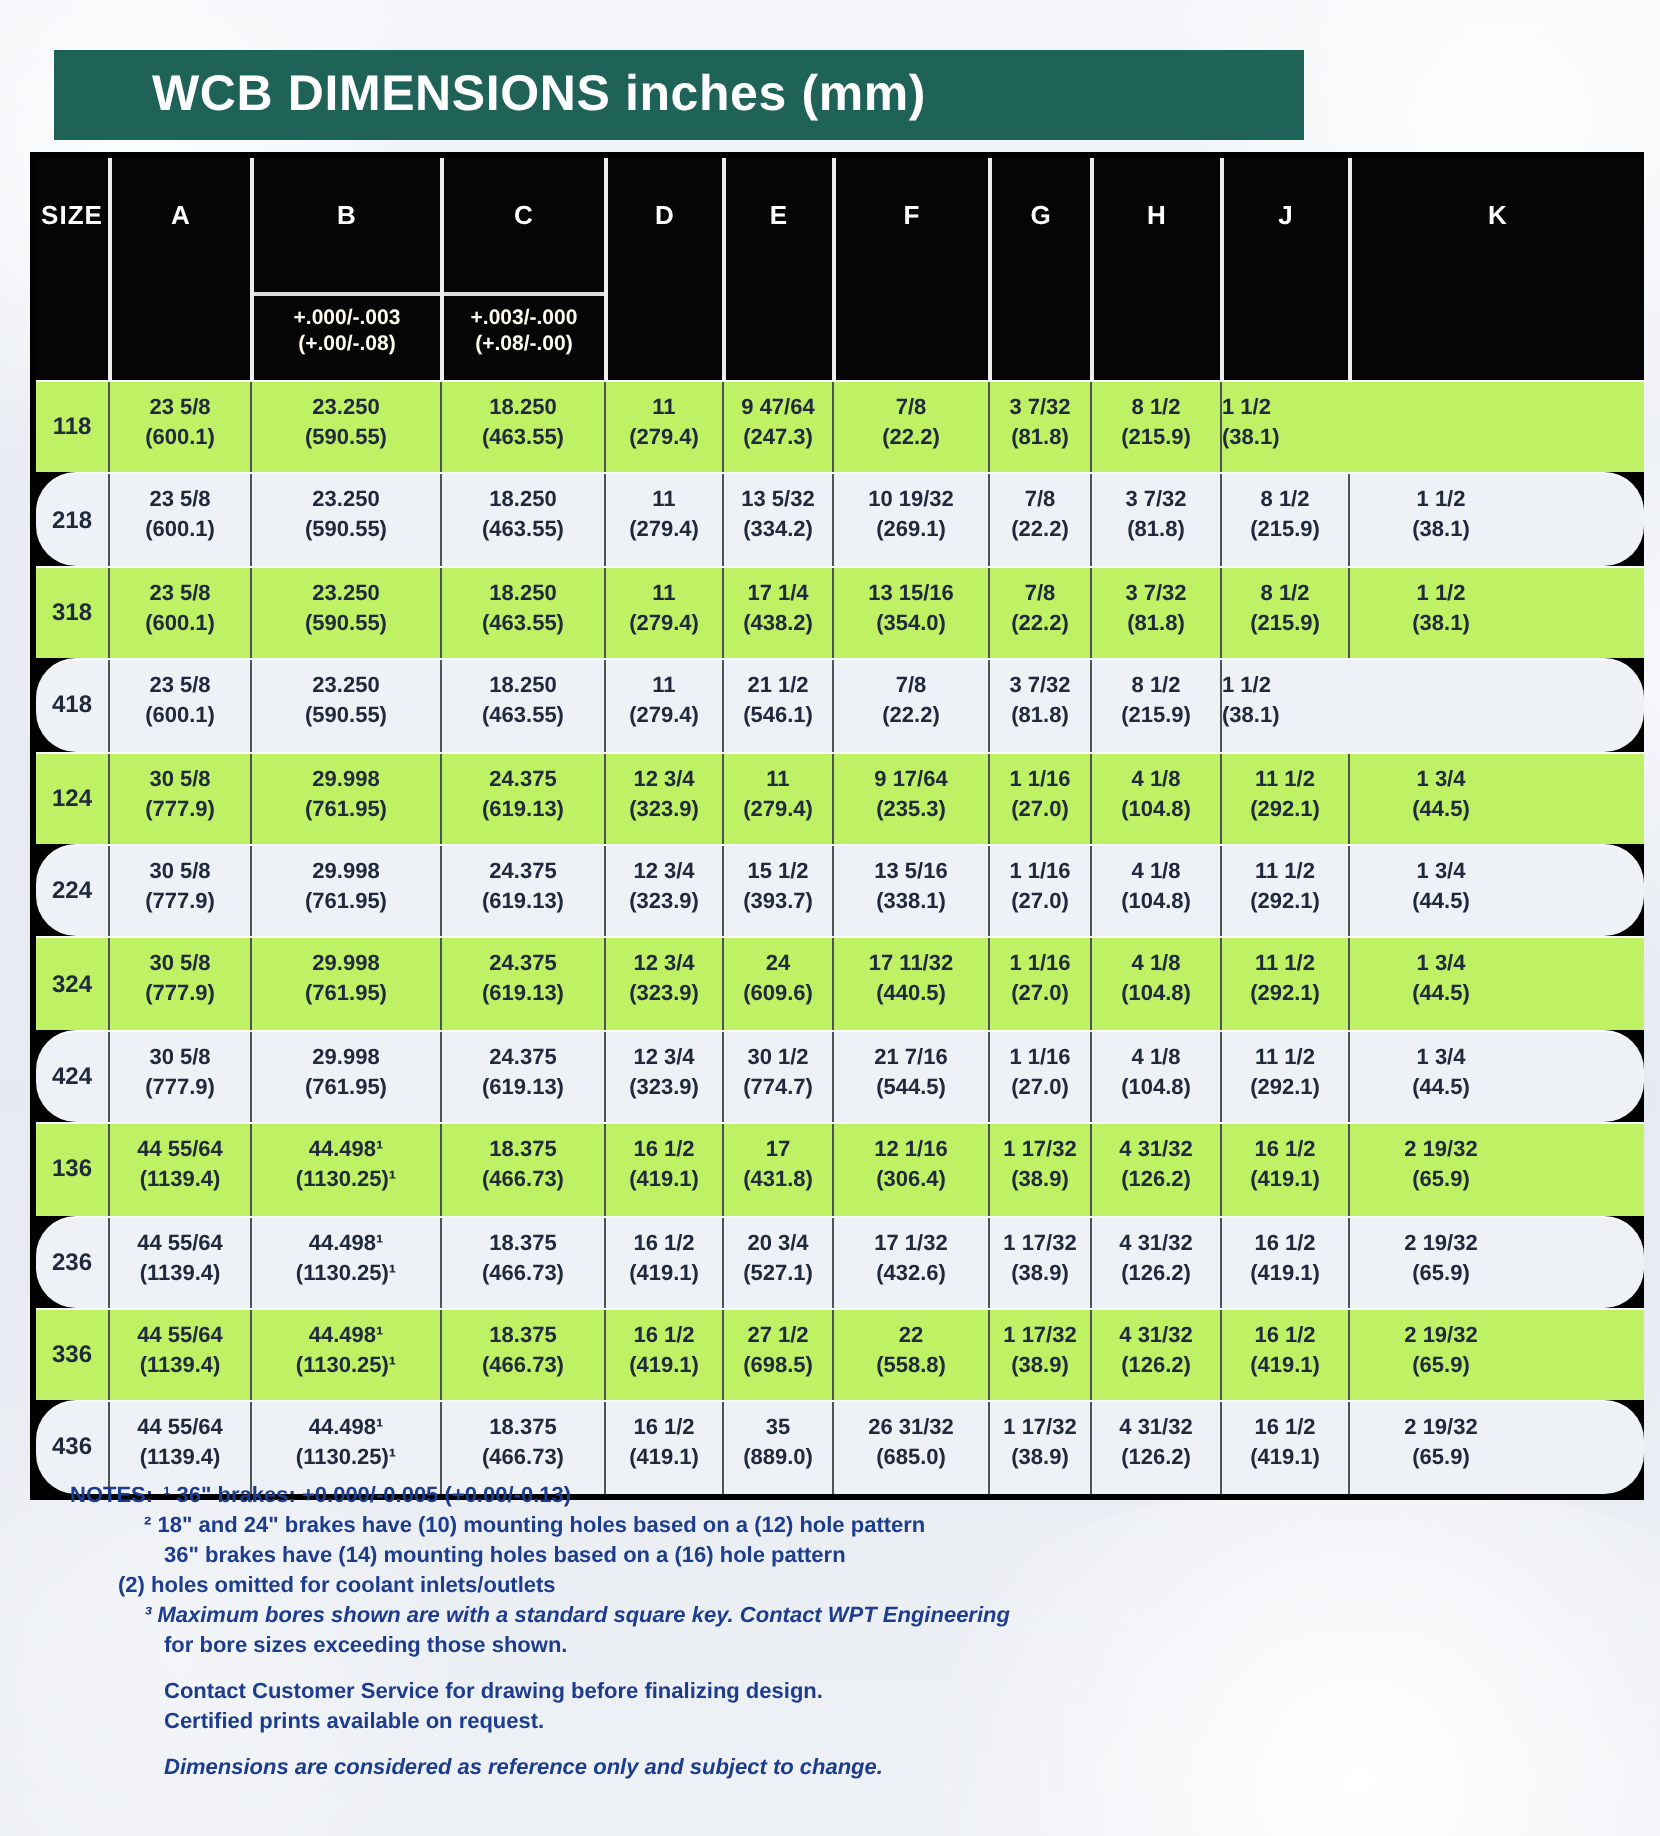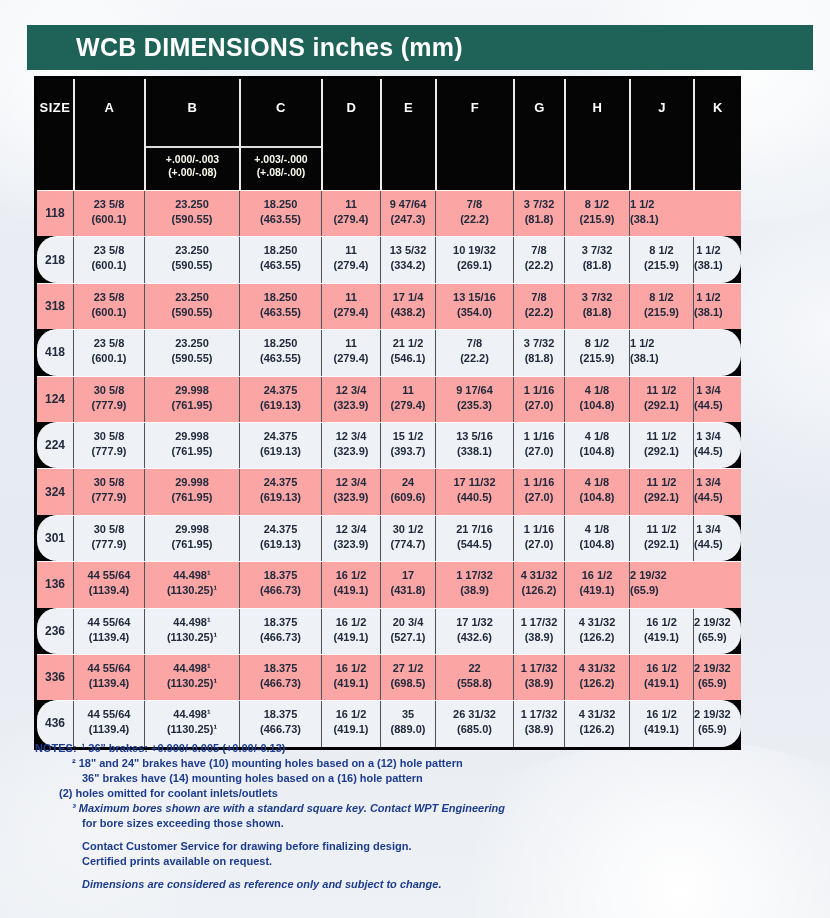--- a/index.html
+++ b/index.html
@@ -9,41 +9,41 @@
     background:linear-gradient(180deg,#f4f6f9 0%,#e9edf3 25%,#e6eaf1 60%,#eef1f5 100%);
   }
   .blob{position:absolute;border-radius:50%;pointer-events:none;}
   .blob.b1{left:-90px;top:-70px;width:320px;height:300px;background:radial-gradient(circle,#fcfdfe 0%,rgba(252,253,254,0) 70%);}
   .blob.b2{left:540px;top:-80px;width:420px;height:300px;background:radial-gradient(circle,#fdfefe 0%,rgba(253,254,254,0) 70%);}
   .blob.b3{left:700px;top:120px;width:260px;height:420px;background:radial-gradient(circle,#f6f8fb 0%,rgba(246,248,251,0) 70%);}
   .blob.b4{left:-60px;top:700px;width:300px;height:260px;background:radial-gradient(circle,#f3f5f8 0%,rgba(243,245,248,0) 70%);}
   .blob.b5{left:420px;top:740px;width:520px;height:300px;background:radial-gradient(circle,#ffffff 0%,rgba(255,255,255,0) 72%);}
 
   .title-band{
-    position:absolute;left:27px;top:25px;width:786px;height:45px;
+    position:absolute;left:27px;top:25px;width:625px;height:45px;
     display:flex;align-items:center;box-sizing:border-box;padding-left:49px;
     font-weight:bold;font-size:25px;letter-spacing:.3px;
   }
 
   .dims-table{
-    position:absolute;left:34px;top:76px;width:707px;box-sizing:border-box;
+    position:absolute;left:15px;top:76px;width:807px;box-sizing:border-box;
     border:3px solid #000;border-right:none;background:#000;
     --cols:36px 71px 95px 82px 59px 55px 78px 51px 65px 64px 1fr;
   }
   .thead{display:grid;grid-template-columns:var(--cols);height:111px;background:#050505;}
   .hcell{position:relative;color:#fff;text-align:center;border-left:2px solid #ececec;box-sizing:border-box;}
   .hcell:first-child{border-left:none;}
   .hletter{margin-top:21px;font-size:13px;font-weight:bold;letter-spacing:.5px;}
   .tolbox{
     position:absolute;left:0;right:0;top:67px;bottom:0;
     border-top:2px solid #dcdcdc;
     font-size:10.5px;font-weight:bold;line-height:13px;padding-top:5px;color:#fdfbee;
   }
   .trow{display:grid;grid-template-columns:var(--cols);height:45.4px;border-top:1px solid #fafcfb;}
-  .trow.green{background:#fca5a5;}
+  .trow.green{background:#bef264;}
   .trow.alt{background:#eef2f6;border-radius:20px;}
   .cell{
     border-left:1px solid #4d5457;box-sizing:border-box;
     text-align:center;font-size:11px;font-weight:bold;color:#212a3c;
     padding-top:6px;line-height:15px;white-space:nowrap;
   }
   .cell:first-child{border-left:none;}
   .cell:last-child{padding-right:56px;}
   .sizecell{display:flex;align-items:center;justify-content:center;padding-top:0;font-size:12px;}
 
@@ -398,21 +398,21 @@
         <div class="cell">
           <div>11 1/2</div>
           <div>(292.1)</div>
         </div>
         <div class="cell">
           <div>1 3/4</div>
           <div>(44.5)</div>
         </div>
       </div>
       <div class="trow alt">
-        <div class="cell sizecell">301</div>
+        <div class="cell sizecell">424</div>
         <div class="cell">
           <div>30 5/8</div>
           <div>(777.9)</div>
         </div>
         <div class="cell">
           <div>29.998</div>
           <div>(761.95)</div>
         </div>
         <div class="cell">
           <div>24.375</div>
@@ -461,20 +461,24 @@
           <div>18.375</div>
           <div>(466.73)</div>
         </div>
         <div class="cell">
           <div>16 1/2</div>
           <div>(419.1)</div>
         </div>
         <div class="cell">
           <div>17</div>
           <div>(431.8)</div>
+        </div>
+        <div class="cell">
+          <div>12 1/16</div>
+          <div>(306.4)</div>
         </div>
         <div class="cell">
           <div>1 17/32</div>
           <div>(38.9)</div>
         </div>
         <div class="cell">
           <div>4 31/32</div>
           <div>(126.2)</div>
         </div>
         <div class="cell">

